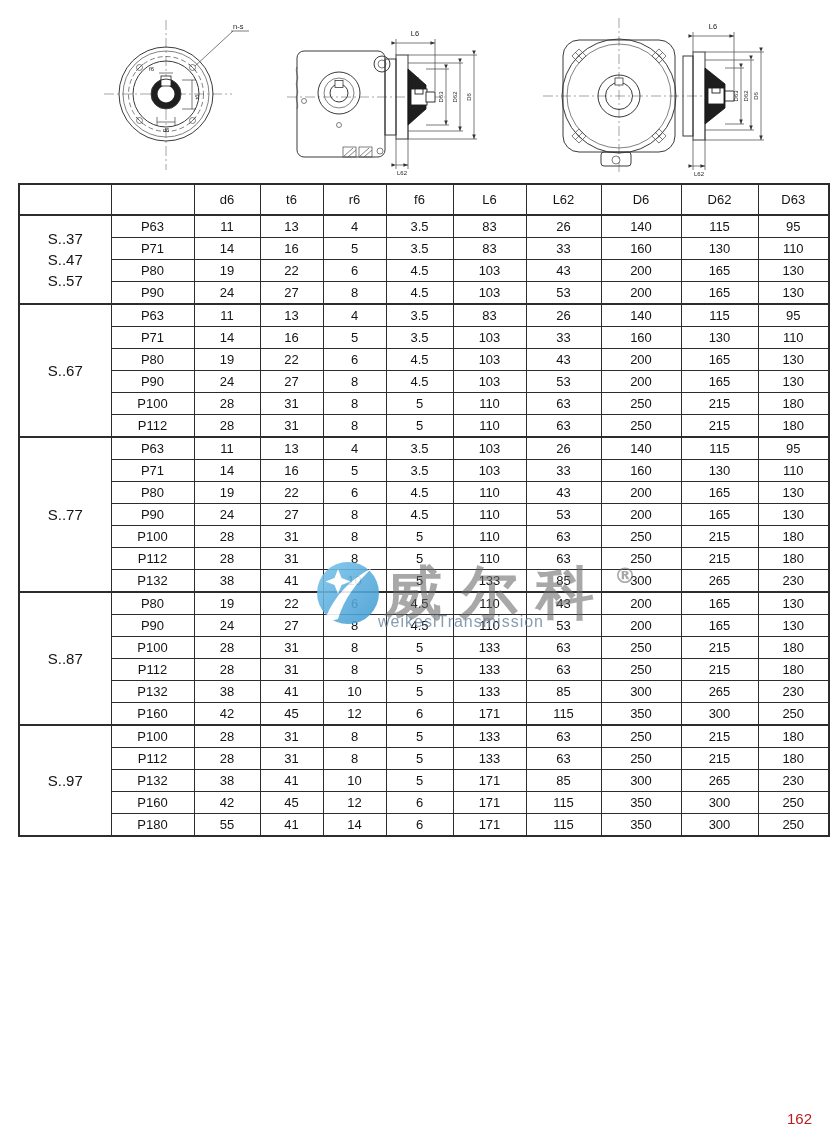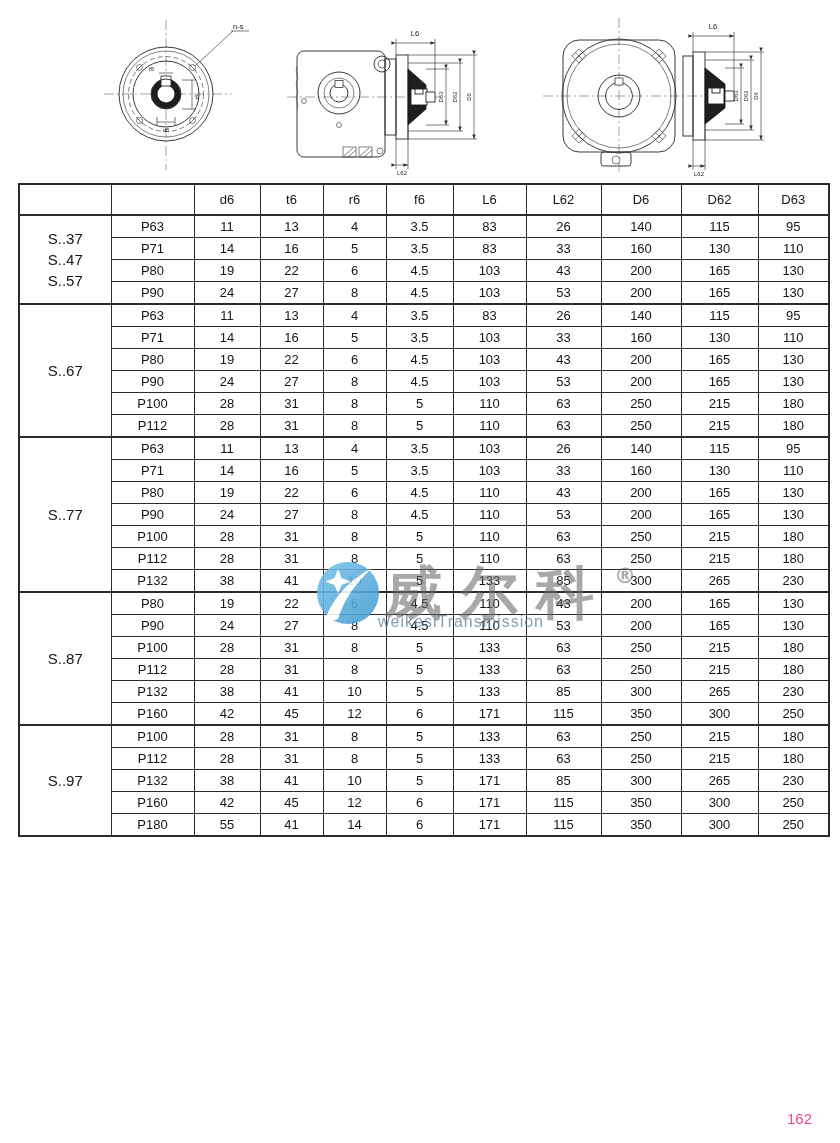--- a/index.html
+++ b/index.html
@@ -43,21 +43,21 @@
     position:absolute;left:68px;top:0;white-space:nowrap;
     font-family:"DejaVu Sans",sans-serif;font-weight:bold;
     font-size:58px;letter-spacing:18px;color:rgba(105,105,105,.58);
   }
   #wm-cn .reg{font-size:22px;letter-spacing:normal;vertical-align:30px;margin-left:2px;}
   #wm-en{
     position:absolute;left:54px;top:58px;white-space:nowrap;
     font-size:16px;letter-spacing:1px;color:rgba(100,130,155,.78);margin-left:8px;
   }
   
-  #page-number{position:absolute;right:28px;top:1110px;font-size:15px;color:#ec4899;}
+  #page-number{position:absolute;right:28px;top:1110px;font-size:15px;color:#b91c1c;}
 </style>
 </head>
 <body>
 
 <svg id="draw-flange" class="drawing" width="185" height="155" viewBox="0 0 185 155">
   <line class="cline" x1="66" y1="2" x2="66" y2="152"></line>
   <line class="cline" x1="4" y1="76" x2="132" y2="76"></line>
   <circle class="outline" cx="66" cy="76" r="47" stroke-width="1.1"></circle>
   <circle class="thin" cx="66" cy="76" r="43"></circle>
   <circle class="dashc" cx="66" cy="76" r="37.5"></circle>

